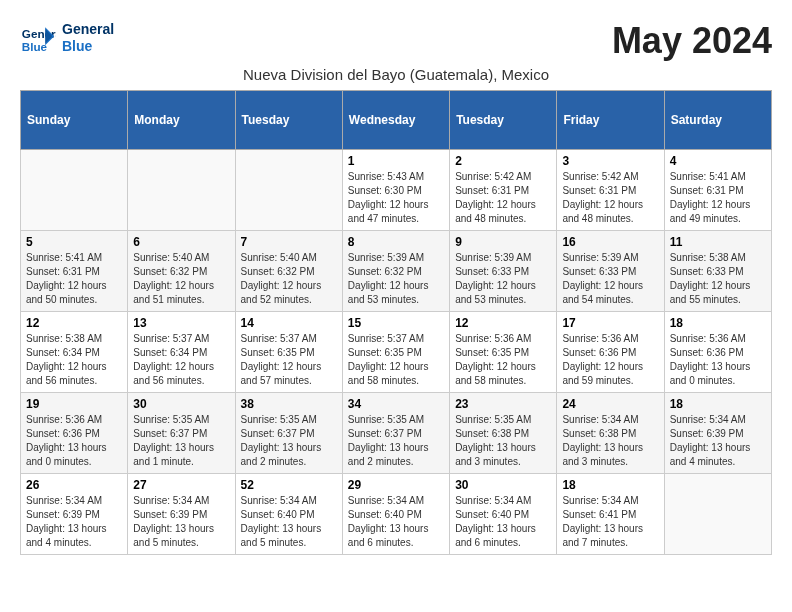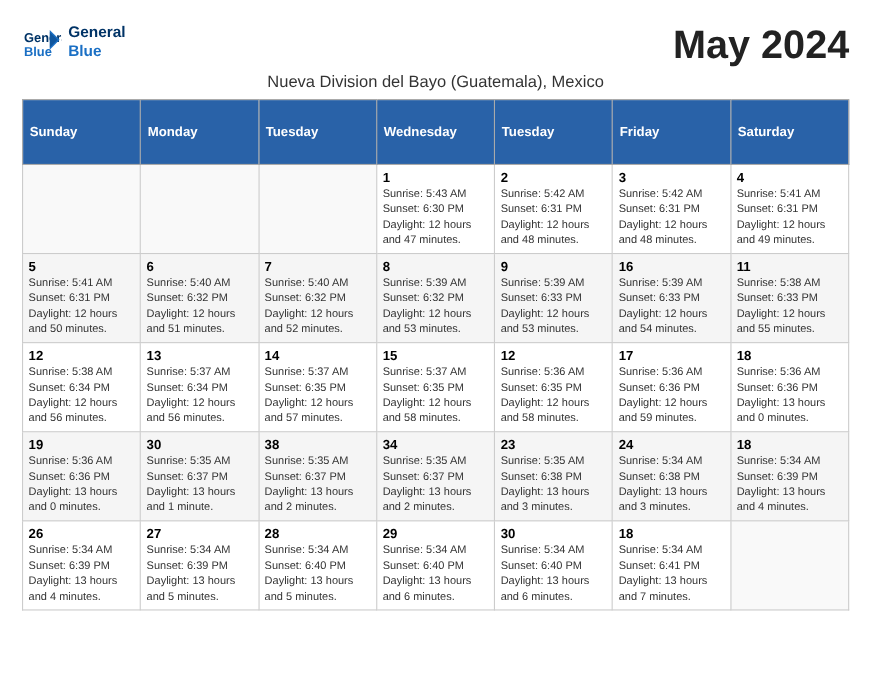--- a/index.html
+++ b/index.html
@@ -309,21 +309,21 @@
 and 4 minutes.</div>
         </td>
         <td>
           <span class="day-number">27</span>
           <div class="day-info" style="white-space: pre-line;">Sunrise: 5:34 AM
 Sunset: 6:39 PM
 Daylight: 13 hours
 and 5 minutes.</div>
         </td>
         <td>
-          <span class="day-number">28</span>
+          <span class="day-number">52</span>
           <div class="day-info" style="white-space: pre-line;">Sunrise: 5:34 AM
 Sunset: 6:40 PM
 Daylight: 13 hours
 and 5 minutes.</div>
         </td>
         <td>
           <span class="day-number">29</span>
           <div class="day-info" style="white-space: pre-line;">Sunrise: 5:34 AM
 Sunset: 6:40 PM
 Daylight: 13 hours

